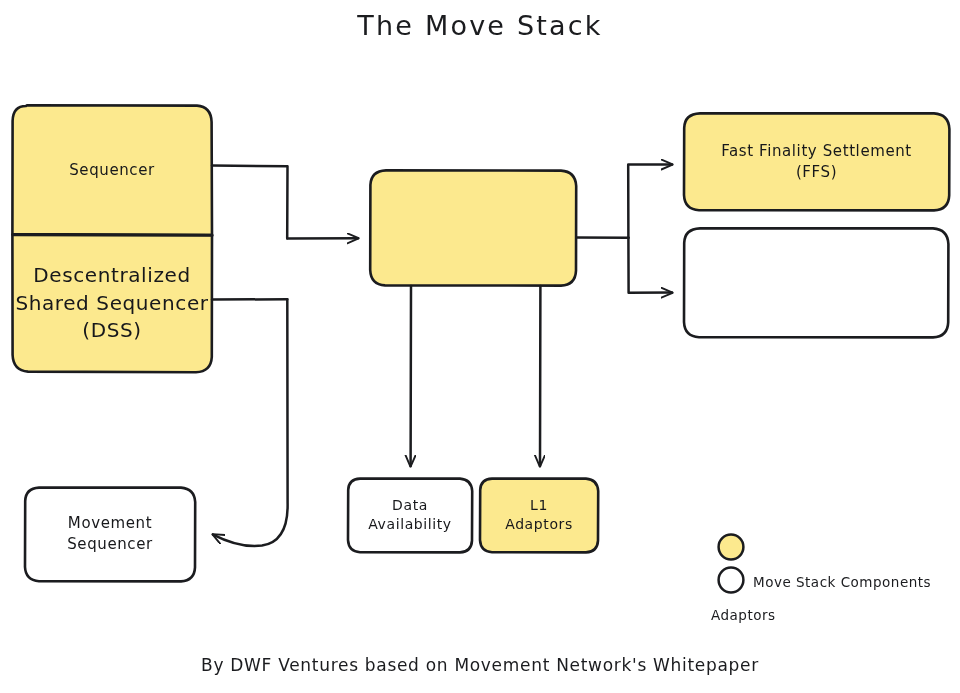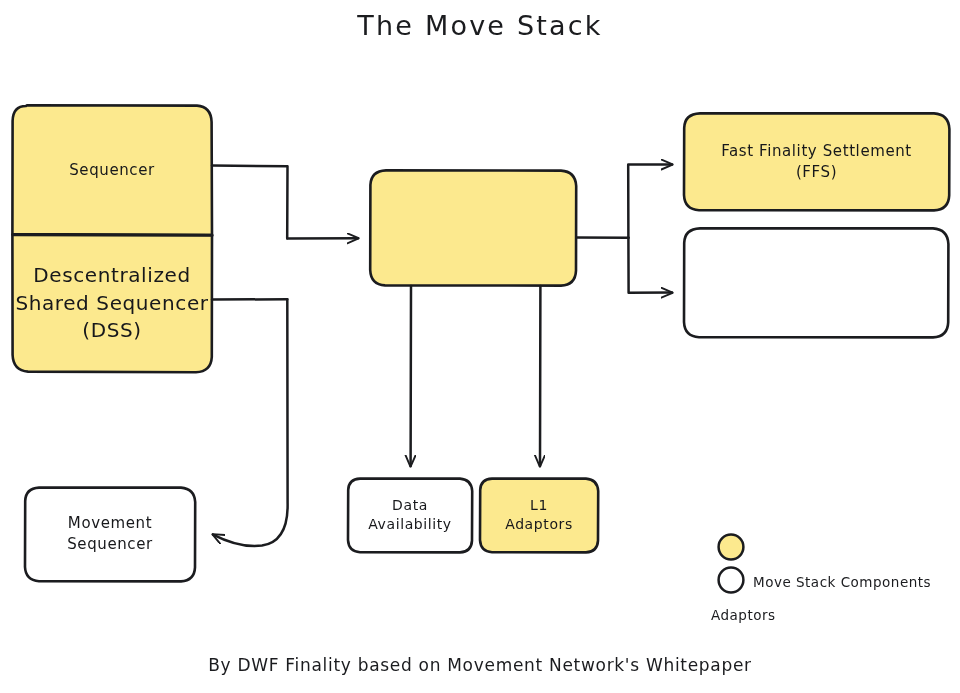--- a/index.html
+++ b/index.html
@@ -207,15 +207,15 @@
   </div>
 
   <div class="node-label" style="left:480px; top:478px; width:118px; height:74px; font-size:14px;">
     <span>L1</span>
     <span>Adaptors</span>
   </div>
 
   <div class="legend-label" style="left:753px; top:540px;">Move Stack Components</div>
   <div class="legend-label" style="left:711px; top:573px;">Adaptors</div>
 
-  <div id="caption">By DWF Finality based on Movement Network's Whitepaper</div>
+  <div id="caption">By DWF Ventures based on Movement Network's Whitepaper</div>
 
 </div>
 
 </body></html>

